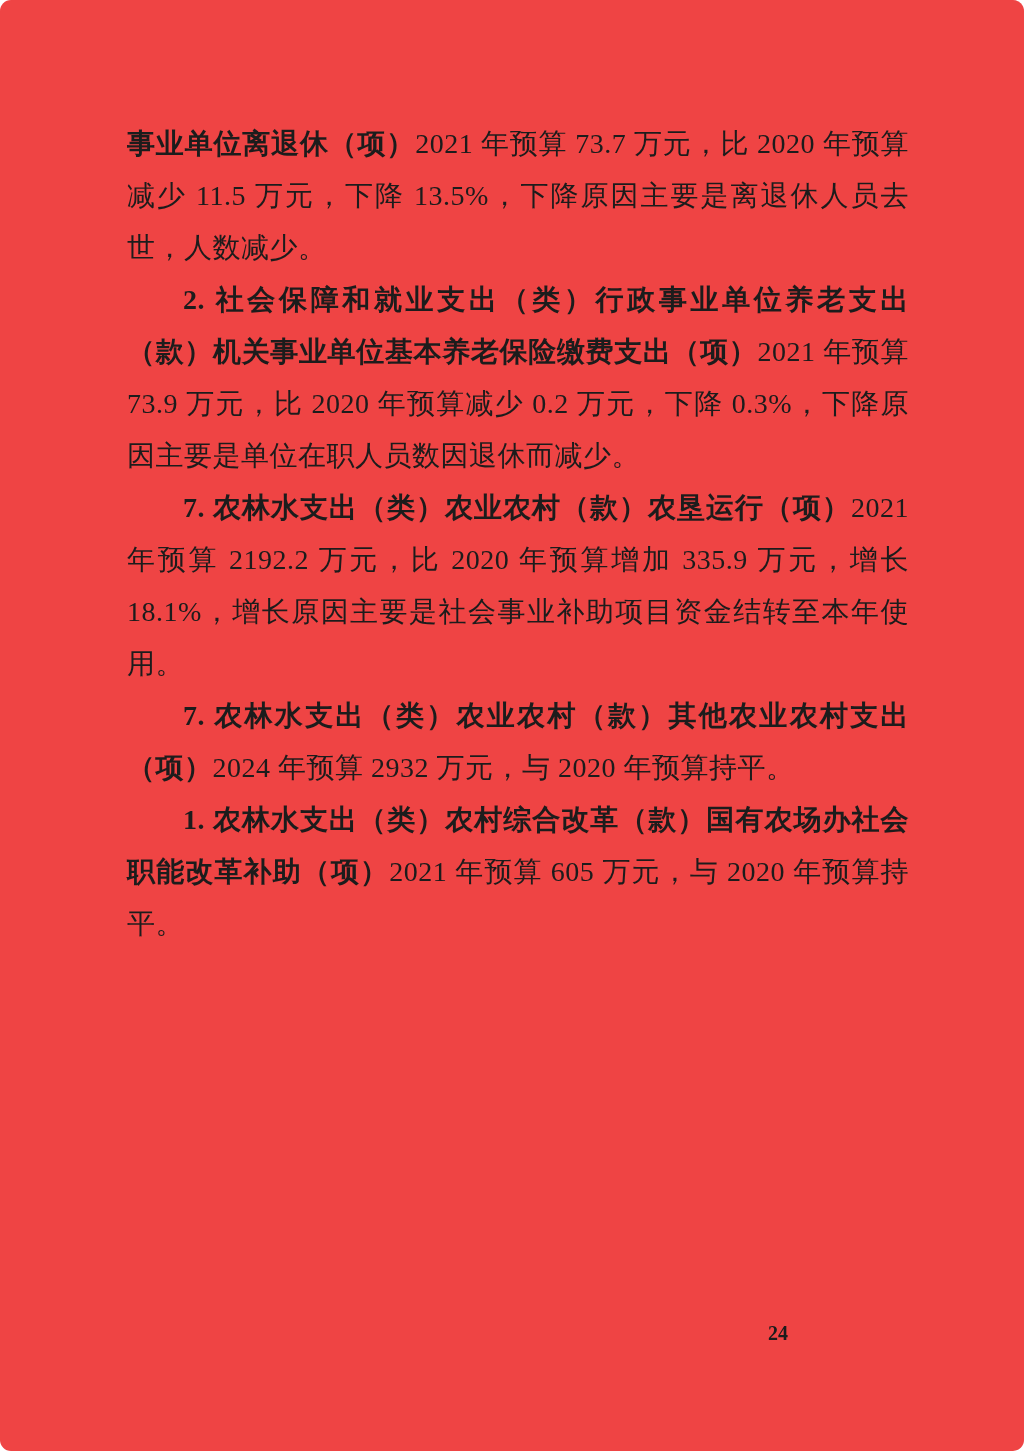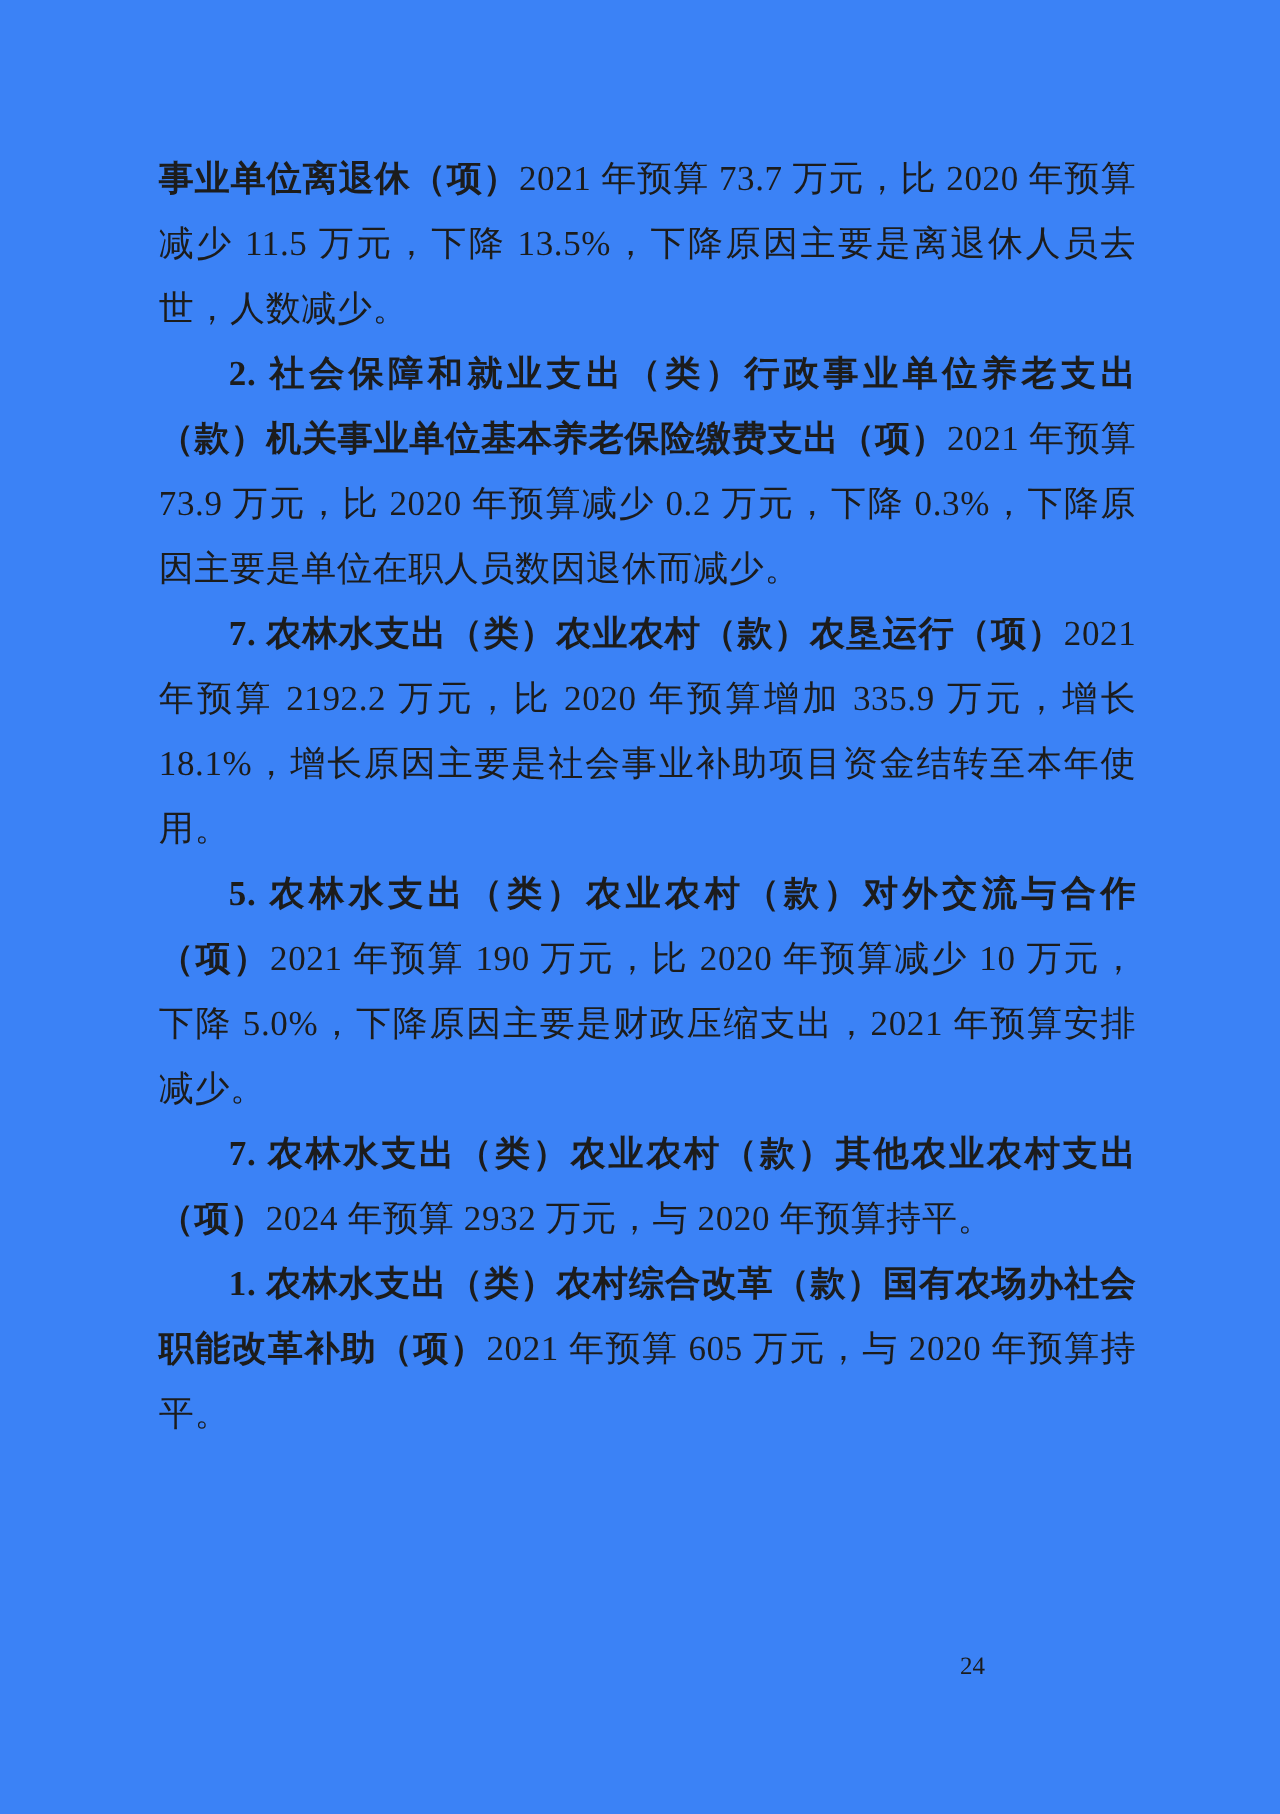--- a/index.html
+++ b/index.html
@@ -11,21 +11,22 @@
     height: 1451px;
     background: #ffffff;
     position: relative;
     overflow: hidden;
     font-family: "Liberation Serif", "DejaVu Serif", serif;
     color: #1c1c1c;
   }
   .page {
     position: absolute;
     inset: 0;
-    background: #3b82f6;
+    background: #ef4444;
+    border-radius: 11px;
   }
   .content {
     position: absolute;
     left: 127px;
     top: 118px;
     width: 782px;
     font-size: 28px;
     line-height: 52px;
     text-align: justify;
     letter-spacing: 0.5px;
@@ -39,30 +40,29 @@
     text-indent: 2em;
   }
   p.para b {
     font-weight: 700;
   }
   .page-number {
     position: absolute;
     left: 768px;
     top: 1322px;
     font-size: 20px;
-    font-weight: 400;
+    font-weight: 700;
     color: #1c1c1c;
   }
 </style>
 </head>
 <body>
 
 <div class="page">
   <div class="content" id="paragraphs">
       <p class="para"><b>事业单位离退休（项）</b><span>2021 年预算 73.7 万元，比 2020 年预算减少 11.5 万元，下降 13.5%，下降原因主要是离退休人员去世，人数减少。</span></p>
       <p class="para indent"><b>2. 社会保障和就业支出（类）行政事业单位养老支出（款）机关事业单位基本养老保险缴费支出（项）</b><span>2021 年预算 73.9 万元，比 2020 年预算减少 0.2 万元，下降 0.3%，下降原因主要是单位在职人员数因退休而减少。</span></p>
       <p class="para indent"><b>7. 农林水支出（类）农业农村（款）农垦运行（项）</b><span>2021 年预算 2192.2 万元，比 2020 年预算增加 335.9 万元，增长 18.1%，增长原因主要是社会事业补助项目资金结转至本年使用。</span></p>
-      <p class="para indent"><b>5. 农林水支出（类）农业农村（款）对外交流与合作（项）</b><span>2021 年预算 190 万元，比 2020 年预算减少 10 万元，下降 5.0%，下降原因主要是财政压缩支出，2021 年预算安排减少。</span></p>
       <p class="para indent"><b>7. 农林水支出（类）农业农村（款）其他农业农村支出（项）</b><span>2024 年预算 2932 万元，与 2020 年预算持平。</span></p>
       <p class="para indent"><b>1. 农林水支出（类）农村综合改革（款）国有农场办社会职能改革补助（项）</b><span>2021 年预算 605 万元，与 2020 年预算持平。</span></p>
     </div>
   <div class="page-number">24</div>
 </div>
 
 </body></html>

